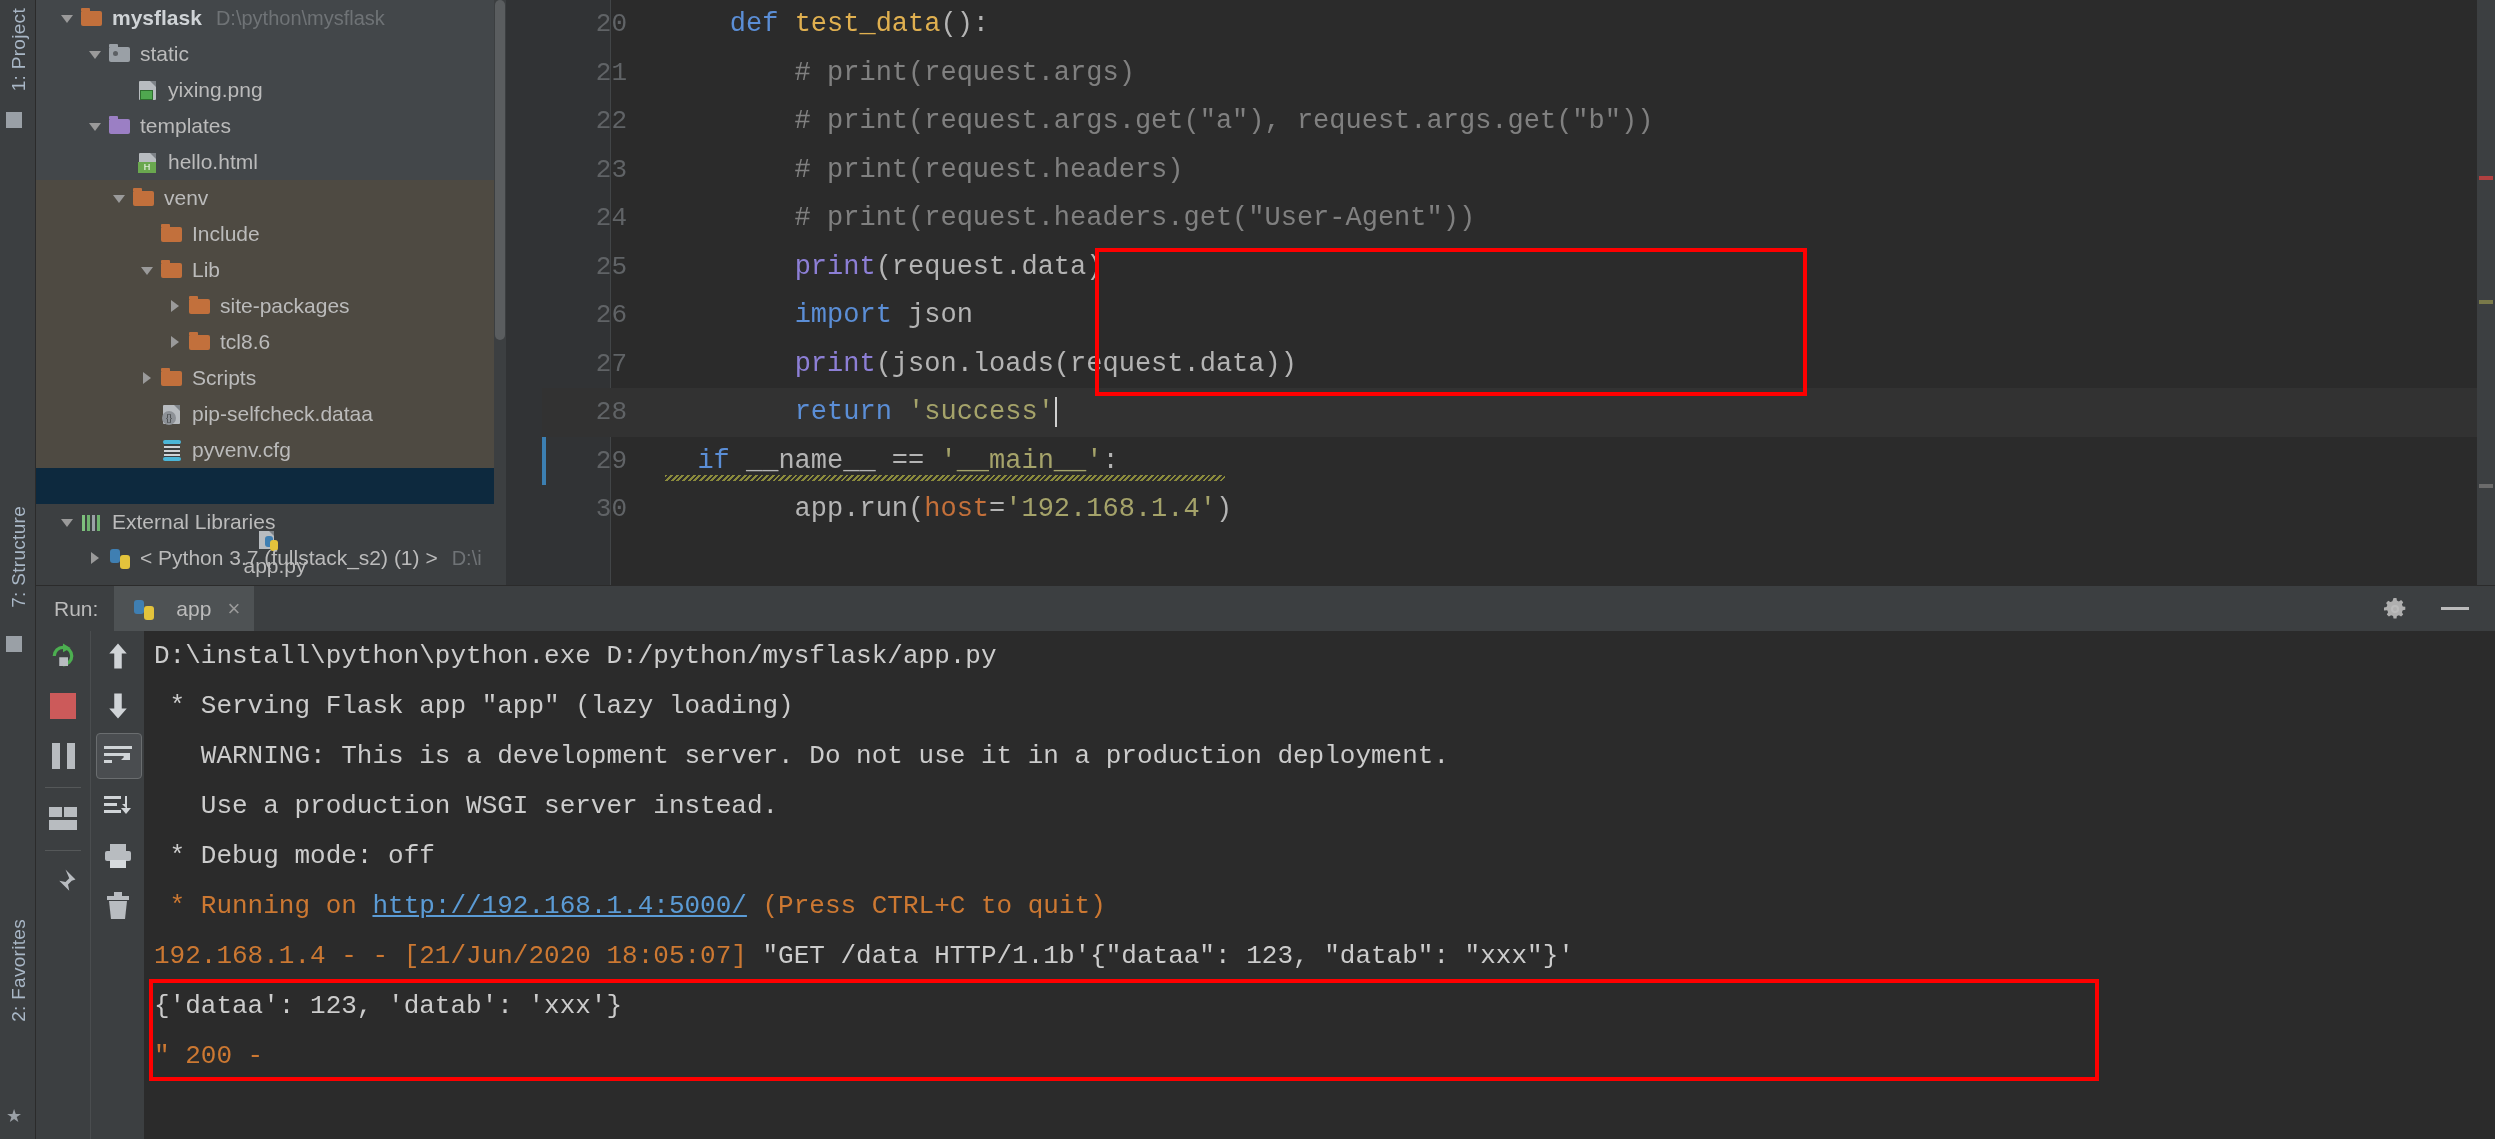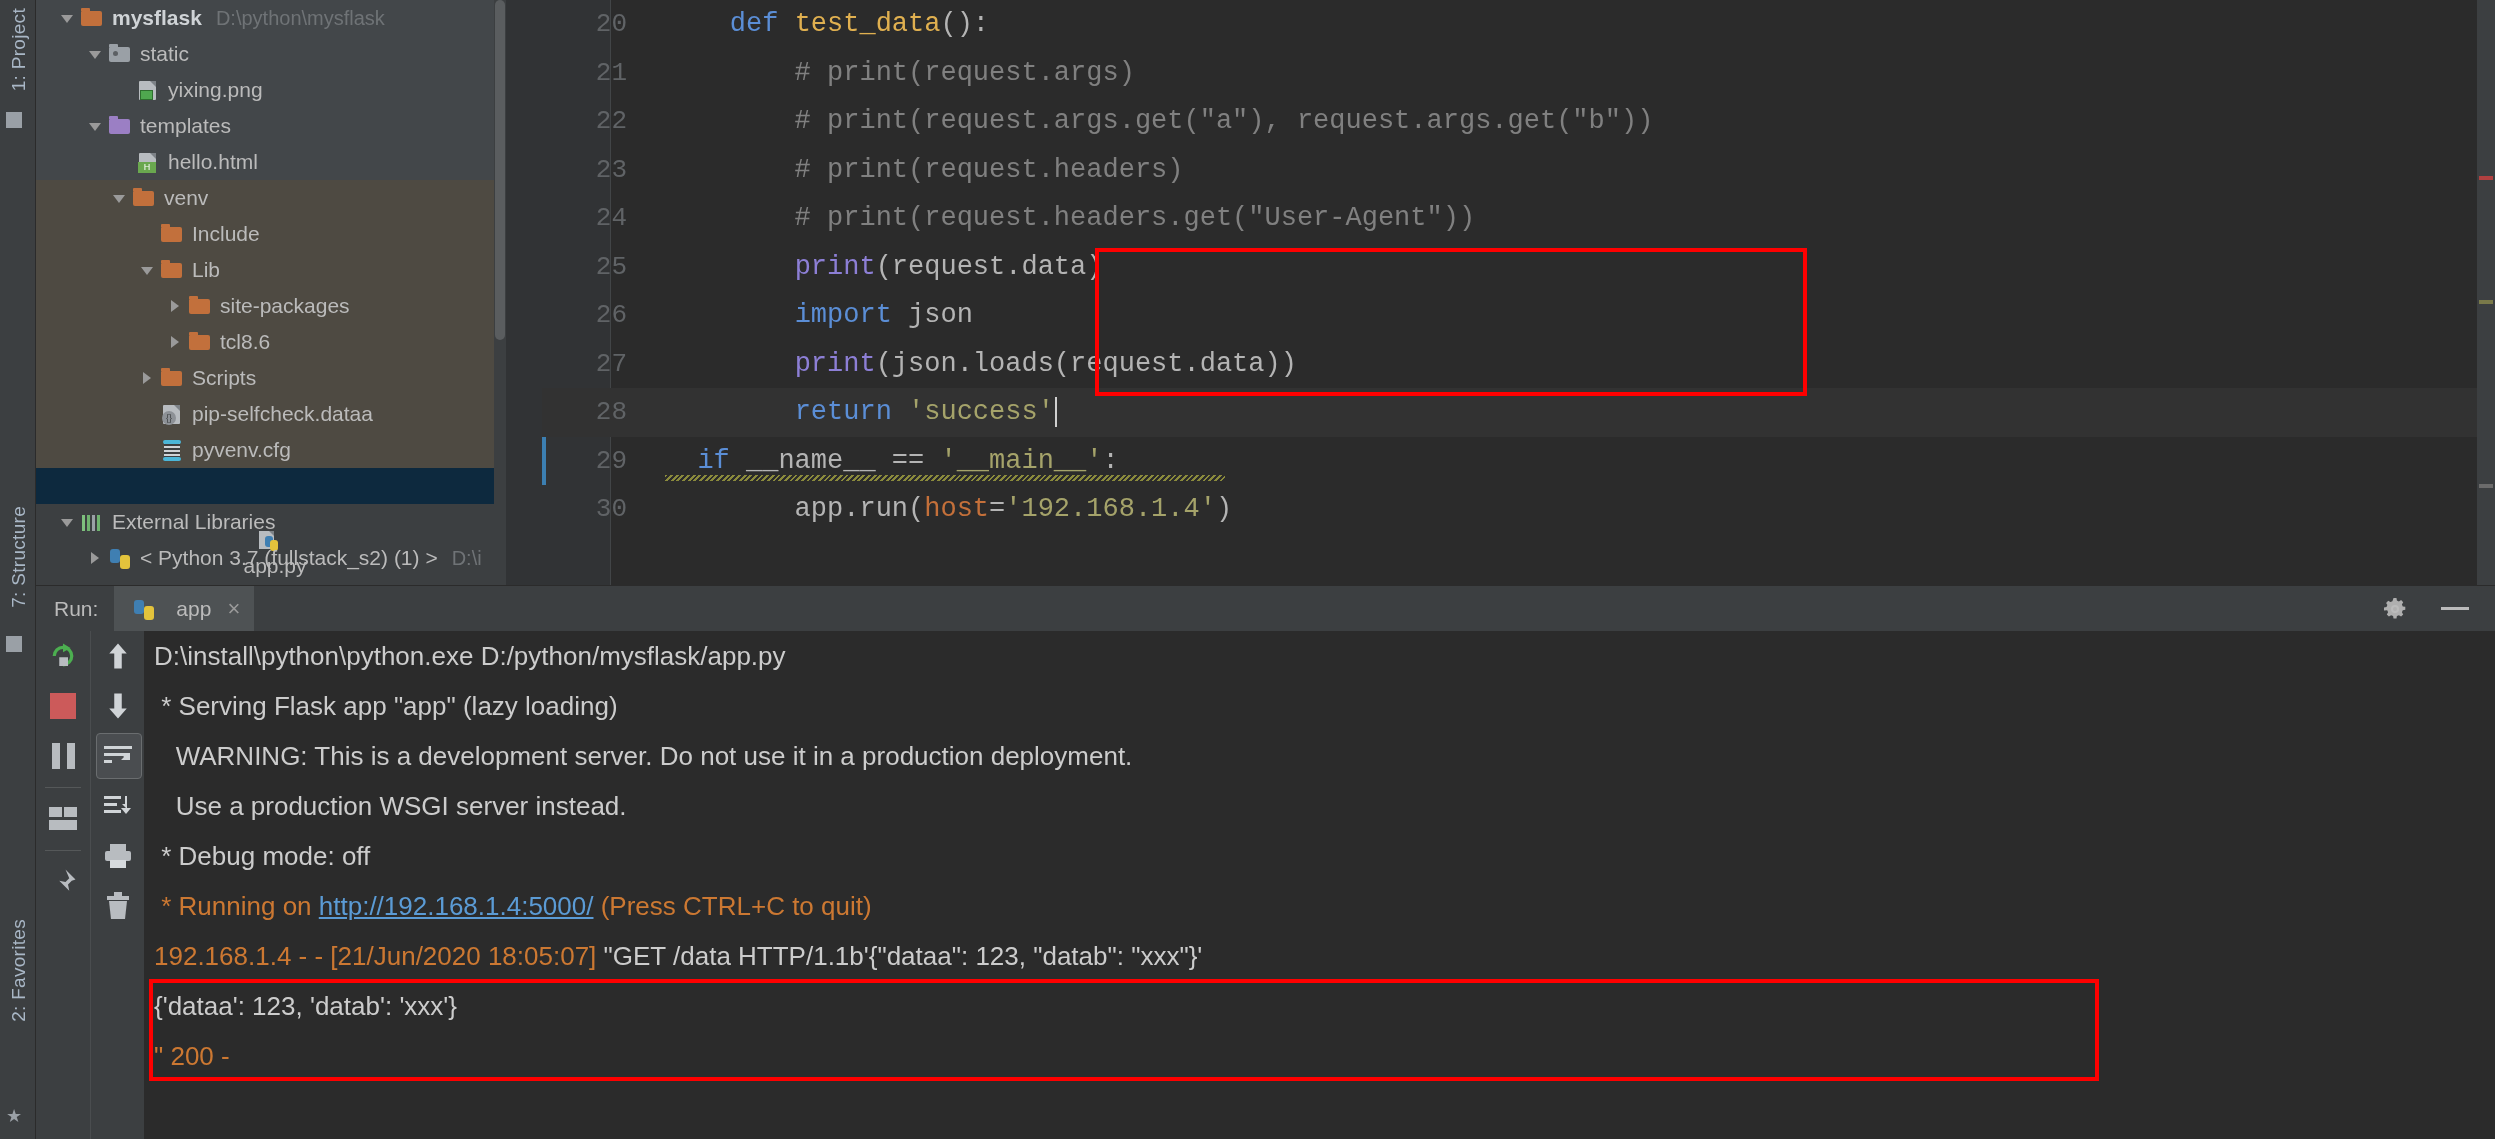--- a/index.html
+++ b/index.html
@@ -213,21 +213,21 @@
   }
   .tbtn.boxed::before {
     content:""; position:absolute; left:5px; top:2px; width:44px; height:44px;
     border:1px solid #6a6d6f; border-radius:4px; background:#4a4d50;
   }
   .tsep { width: 36px; height: 1px; background: #555859; margin: 6px auto; }
 
   .console {
     position: absolute; left: 144px; top: 631px; width: 2351px; height: 508px;
     background: #2b2b2b; overflow: hidden;
-    font-family: Liberation Sans, sans-serif;
+    font-family: Liberation Mono, monospace;
   }
   .cline {
     font-size: 26px; line-height: 50px; white-space: pre; color: #bbbbbb;
     padding-left: 10px;
   }
   .c-white { color: #cccccc; }
   .c-orange { color: #cc7832; }
   .c-link { color: #5b9bd5; text-decoration: underline; }
   .redbox-console {
     position: absolute; left: 5px; top: 348px; width: 1950px; height: 102px;

